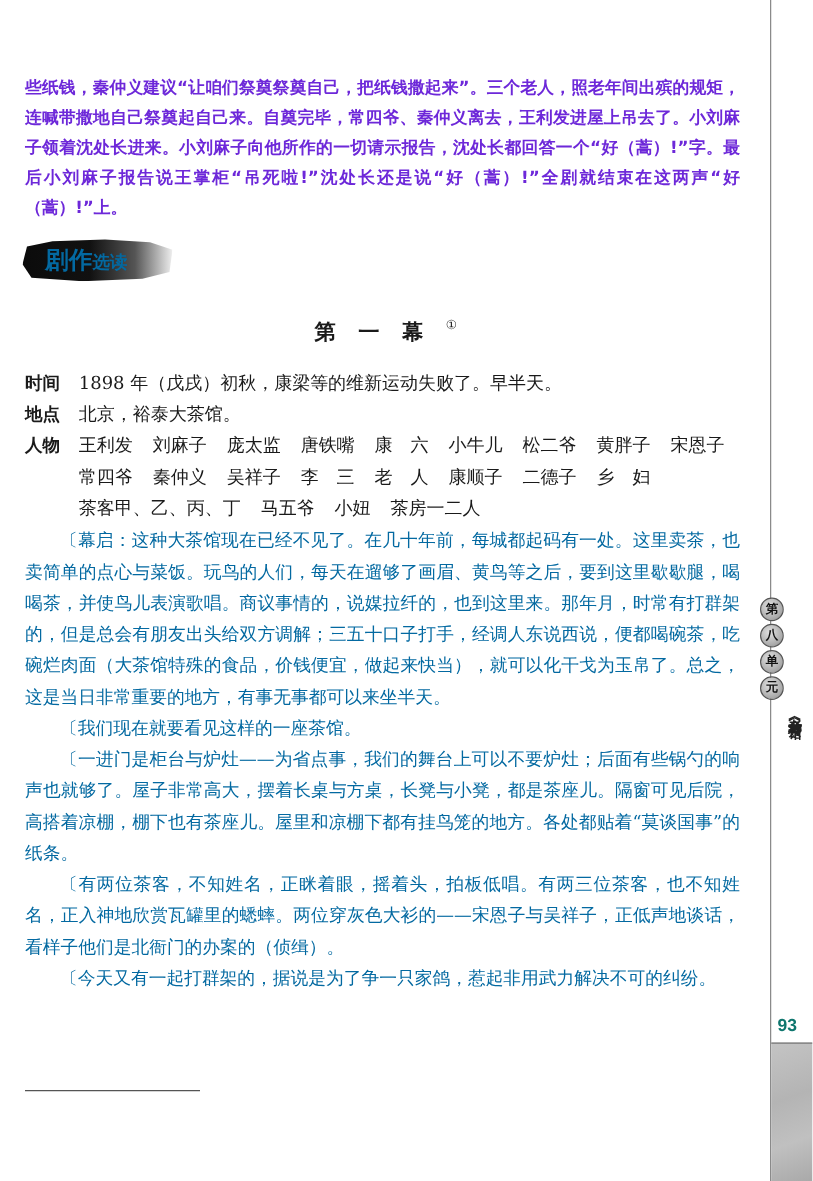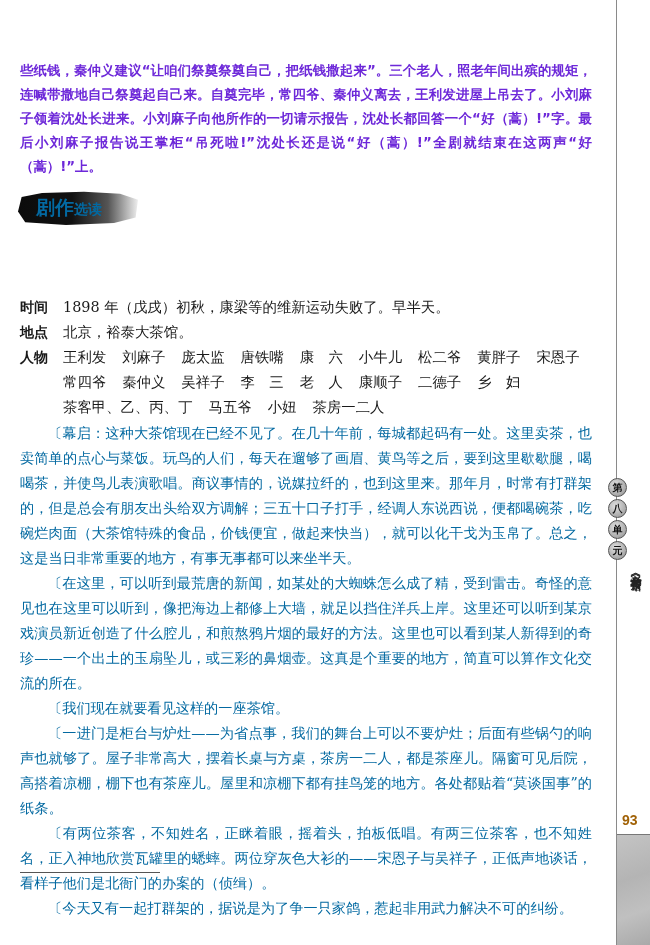--- a/index.html
+++ b/index.html
@@ -12,21 +12,21 @@
 
   
   .margin-rule { position: absolute; left: 616px; top: 0; width: 1px; height: 945px; background: #8a8a8a; }
   .edge-block {
     position: absolute; left: 617px; top: 834px; width: 33px; height: 111px;
     background: linear-gradient(160deg, #c4c4c4 0%, #b4b4b4 40%, #c0c0c0 70%, #a9a9a9 100%);
   }
   .edge-block-line { position: absolute; left: 617px; top: 834px; width: 33px; height: 1px; background: #777; }
   .page-number {
     position: absolute; left: 622px; top: 812px;
-    font-family: "Liberation Sans", sans-serif; font-size: 14px; font-weight: bold; color: #a16207;
+    font-family: "Liberation Sans", sans-serif; font-size: 14px; font-weight: bold; color: #0f766e;
   }
 
   
   .unit-tab { position: absolute; left: 608px; top: 478px; width: 18px; }
   .unit-circle {
     width: 17px; height: 17px; border-radius: 50%;
     background: radial-gradient(circle at 40% 35%, #e2e2e2 0%, #a8a8a8 70%, #7a7a7a 100%);
     border: 1px solid #555; margin-bottom: 2px;
     font-size: 10px; font-weight: bold; line-height: 17px; text-align: center; color: #111;
   }
@@ -92,20 +92,23 @@
 
   <div class="p summary">些纸钱，秦仲义建议“让咱们祭奠祭奠自己，把纸钱撒起来”。三个老人，照老年间出殡的规矩，连喊带撒地自己祭奠起自己来。自奠完毕，常四爷、秦仲义离去，王利发进屋上吊去了。小刘麻子领着沈处长进来。小刘麻子向他所作的一切请示报告，沈处长都回答一个“好（蒿）!”字。最后小刘麻子报告说王掌柜“吊死啦!”沈处长还是说“好（蒿）!”全剧就结束在这两声“好（蒿）!”上。</div>
 
   <div class="banner">
     <div class="banner-brush"></div>
     <div class="banner-text">
       <span class="banner-big">剧作</span><span class="banner-small">选读</span>
     </div>
   </div>
 
+  <div class="act-title">
+    <span>第一幕</span><sup>①</sup>
+  </div>
 
   <div class="info" style="top:295px;">
     <div class="info-row">
       <div class="info-label">时间</div>
       <div class="info-value">1898 年（戊戌）初秋，康梁等的维新运动失败了。早半天。</div>
     </div>
     <div class="info-row">
       <div class="info-label">地点</div>
       <div class="info-value">北京，裕泰大茶馆。</div>
     </div>
@@ -132,23 +135,22 @@
           <span>茶客甲、乙、丙、丁</span>
           <span>马五爷</span>
           <span>小妞</span>
           <span>茶房一二人</span>
         </div>
     </div>
   </div>
 
   <div class="stage" id="stage" style="top:421px;">
       <p>〔幕启：这种大茶馆现在已经不见了。在几十年前，每城都起码有一处。这里卖茶，也卖简单的点心与菜饭。玩鸟的人们，每天在遛够了画眉、黄鸟等之后，要到这里歇歇腿，喝喝茶，并使鸟儿表演歌唱。商议事情的，说媒拉纤的，也到这里来。那年月，时常有打群架的，但是总会有朋友出头给双方调解；三五十口子打手，经调人东说西说，便都喝碗茶，吃碗烂肉面（大茶馆特殊的食品，价钱便宜，做起来快当），就可以化干戈为玉帛了。总之，这是当日非常重要的地方，有事无事都可以来坐半天。</p>
-      <p>〔在这里，可以听到最荒唐的新闻，如某处的大蜘蛛怎么成了精，受到雷击。奇怪的意见也在这里可以听到，像把海边上都修上大墙，就足以挡住洋兵上岸。这里还可以听到某京戏演员新近创造了什么腔儿，和煎熬鸦片烟的最好的方法。这里也可以看到某人新得到的奇珍——一个出土的玉扇坠儿，或三彩的鼻烟壶。这真是个重要的地方，简直可以算作文化交流的所在。</p>
       <p>〔我们现在就要看见这样的一座茶馆。</p>
-      <p>〔一进门是柜台与炉灶——为省点事，我们的舞台上可以不要炉灶；后面有些锅勺的响声也就够了。屋子非常高大，摆着长桌与方桌，茶房一二人，都是茶座儿。隔窗可见后院，高搭着凉棚，棚下也有茶座儿。屋里和凉棚下都有挂鸟笼的地方。各处都贴着“莫谈国事”的纸条。</p>
+      <p>〔一进门是柜台与炉灶——为省点事，我们的舞台上可以不要炉灶；后面有些锅勺的响声也就够了。屋子非常高大，摆着长桌与方桌，长凳与小凳，都是茶座儿。隔窗可见后院，高搭着凉棚，棚下也有茶座儿。屋里和凉棚下都有挂鸟笼的地方。各处都贴着“莫谈国事”的纸条。</p>
       <p>〔有两位茶客，不知姓名，正眯着眼，摇着头，拍板低唱。有两三位茶客，也不知姓名，正入神地欣赏瓦罐里的蟋蟀。两位穿灰色大衫的——宋恩子与吴祥子，正低声地谈话，看样子他们是北衙门的办案的（侦缉）。</p>
       <p>〔今天又有一起打群架的，据说是为了争一只家鸽，惹起非用武力解决不可的纠纷。</p>
     </div>
 
   <div class="fn-rule"></div>
 
   <div class="margin-rule"></div>
   <div class="unit-tab" id="unit-tab">
       <div class="unit-circle">第</div>
       <div class="unit-circle">八</div>

